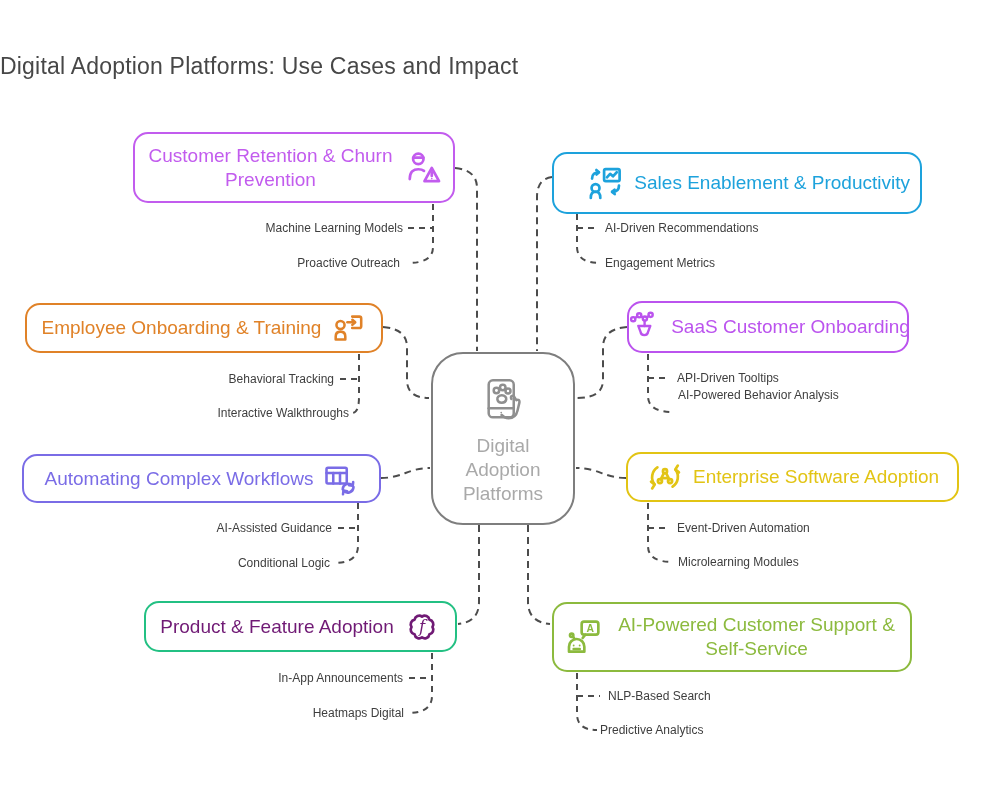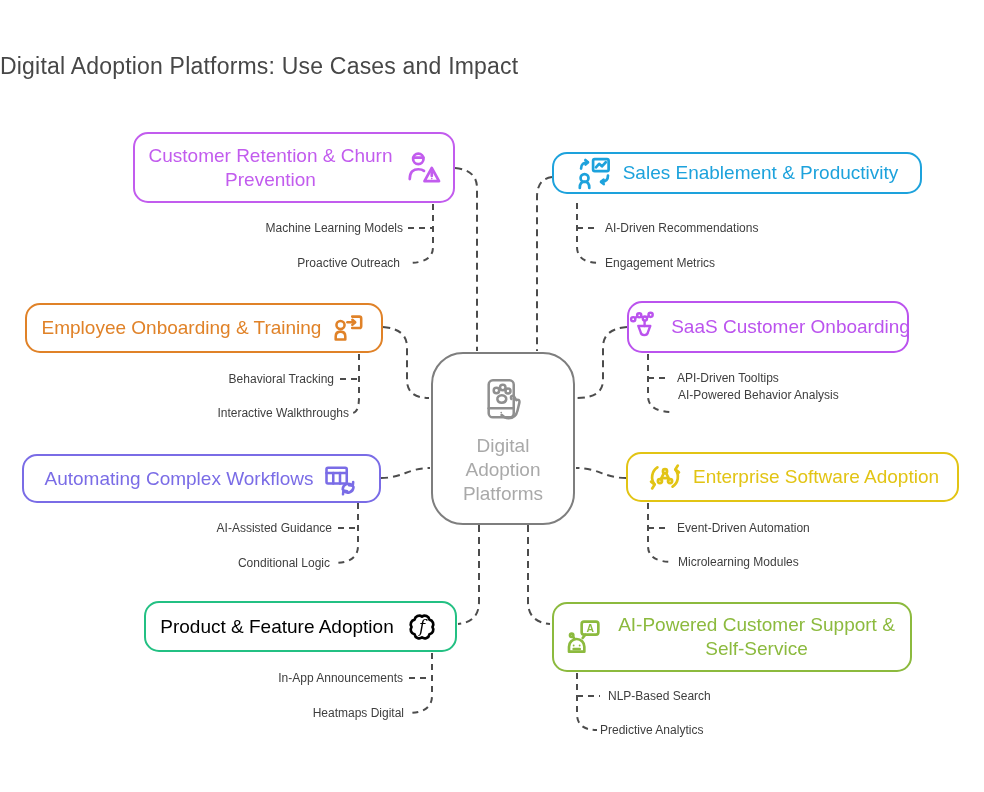--- a/index.html
+++ b/index.html
@@ -13,22 +13,22 @@
        font-size:19px;line-height:24px;box-sizing:border-box;padding:0 10px;}
   .box .lbl{text-align:center;}
   .box .one{white-space:nowrap;}
   .box svg{flex:0 0 auto;}
   .sub{position:absolute;z-index:2;font-size:12px;line-height:22px;color:#3e3e3e;white-space:nowrap;}
   .sub.r{text-align:right;}
   
   .b0{left:133px;top:132px;width:322px;height:71px;color:#c25cee;border-color:#c25cee;}
   .b1{left:25px; top:303px;width:358px;height:50px;color:#e08228;border-color:#e08228;}
   .b2{left:22px; top:454px;width:359px;height:49px;color:#7a6ce6;border-color:#7a6ce6;}
-  .b3{left:144px;top:601px;width:313px;height:51px;color:#000000;border-color:#23c083;}
-  .b4{left:552px;top:152px;width:370px;height:42px;color:#1da2dc;border-color:#1da2dc;}
+  .b3{left:144px;top:601px;width:313px;height:51px;color:#701a75;border-color:#23c083;}
+  .b4{left:552px;top:152px;width:370px;height:62px;color:#1da2dc;border-color:#1da2dc;justify-content:flex-end;}
   .b5{left:627px;top:301px;width:282px;height:52px;color:#bb53ee;border-color:#bb53ee;}
   .b6{left:626px;top:452px;width:333px;height:50px;color:#e2c414;border-color:#e2c414;}
   .b7{left:552px;top:602px;width:360px;height:70px;color:#8cba3e;border-color:#8cba3e;}
   .b0 .lbl{max-width:252px;}
   .b7 .lbl{max-width:296px;}
   
   .center-node{position:absolute;z-index:2;left:431px;top:352px;width:144px;height:173px;
        border:2px solid #7e7e7e;border-radius:32px;background:#ffffff;box-sizing:border-box;
        display:flex;flex-direction:column;align-items:center;justify-content:flex-start;
        padding-top:18px;}

